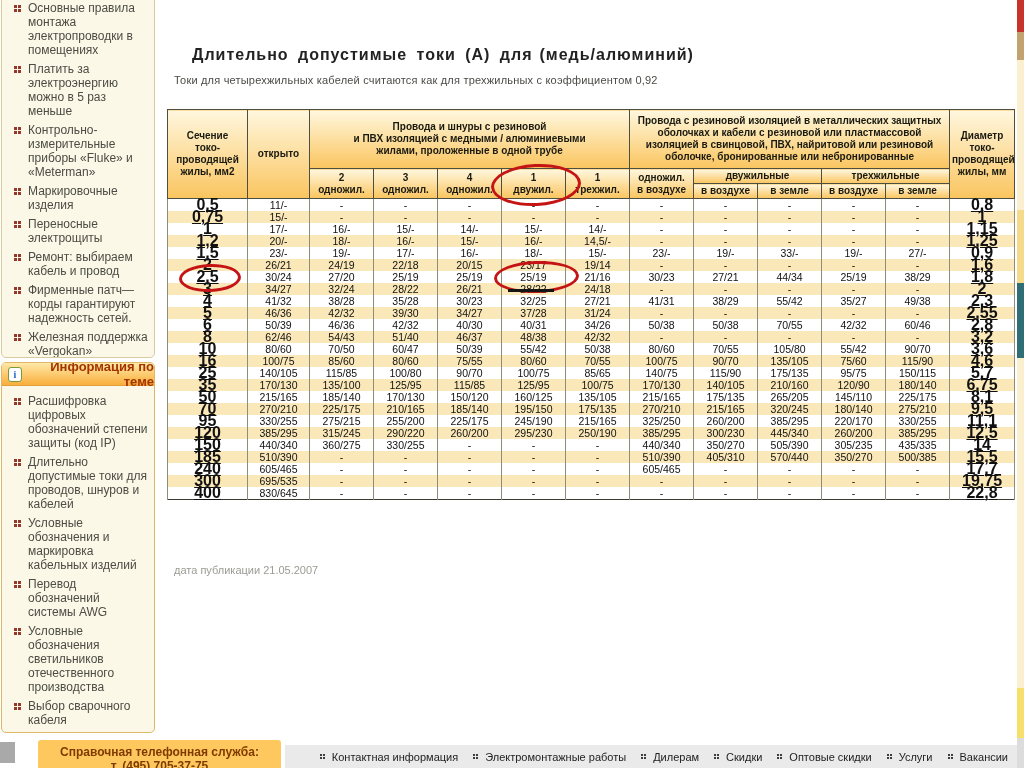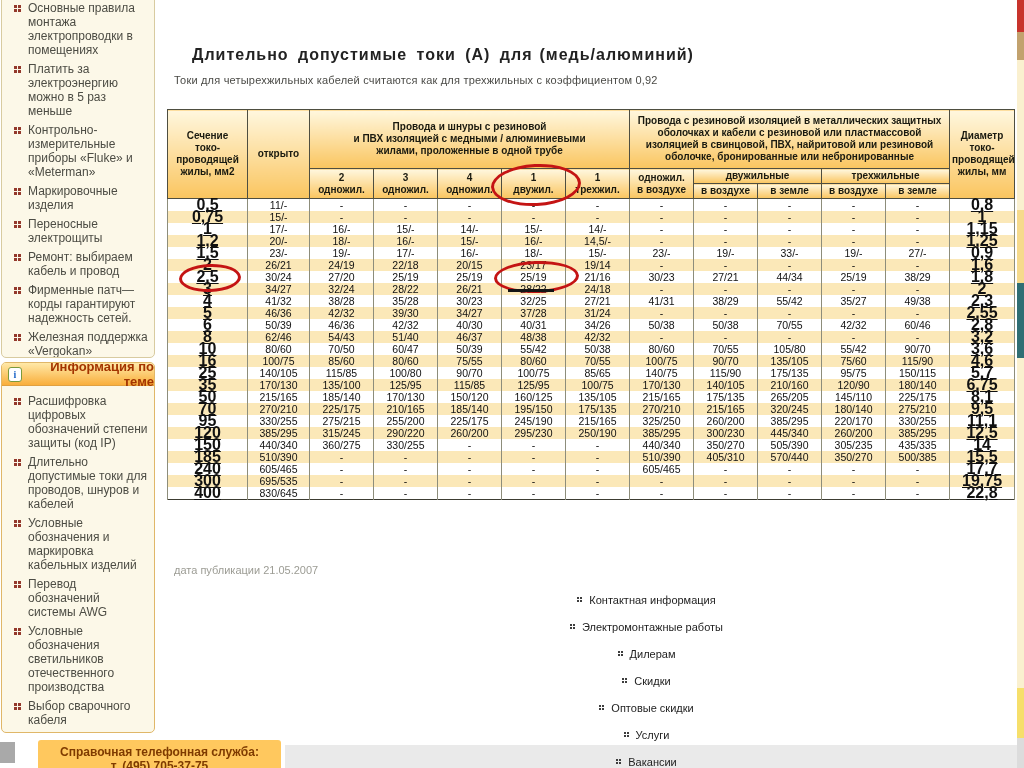--- a/index.html
+++ b/index.html
@@ -54,21 +54,21 @@
   .ann-underline{position:absolute;left:341px;top:180px;width:46px;height:3px;background:#151515;}
   .pub-date{margin:64px 0 0 7px;font-size:11px;color:#9C9C94;}
   
   .gray-tab{position:absolute;left:0;top:742px;width:15px;height:21px;background:#A9A9A9;}
   .phone-block{position:absolute;left:38px;top:740px;width:243px;height:28px;
     background:#FFC85E;border-radius:3px 3px 0 0;text-align:center;}
   .phone-line1{margin-top:5px;font-size:12px;font-weight:bold;color:#7F3B00;}
   .phone-line2{font-size:12px;font-weight:bold;color:#7F3B00;}
   .footer-bar{position:absolute;left:285px;top:745px;width:739px;height:23px;
     background:#EAEAEA;display:flex;align-items:center;justify-content:flex-end;
-    gap:15px;padding-right:16px;box-sizing:border-box;flex-direction:column;}
+    gap:15px;padding-right:16px;box-sizing:border-box;}
   .f-link{position:relative;padding-left:12px;font-size:11px;color:#222222;cursor:pointer;white-space:nowrap;}
   .f-bullet{position:absolute;left:0;top:3px;width:2px;height:2px;background:#3D3D3D;
     box-shadow:3px 0 0 #3D3D3D,0 3px 0 #3D3D3D,3px 3px 0 #3D3D3D;}
   .right-strip{position:absolute;right:0;top:0;width:7px;height:768px;}
   .right-strip div{width:7px;}
 </style>
 </head>
 <body>
 
 <div class="sidebar">

